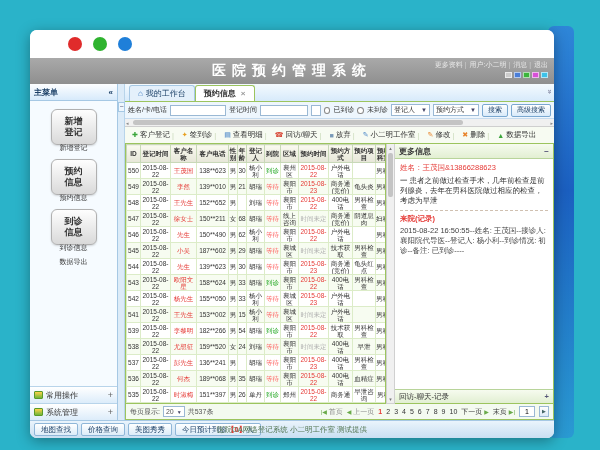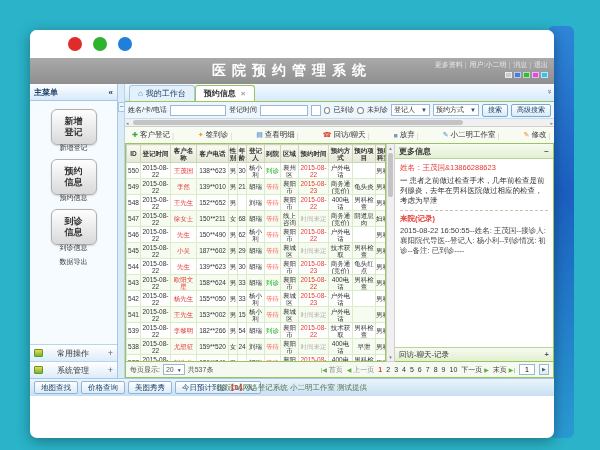--- a/index.html
+++ b/index.html
@@ -15,31 +15,31 @@
   
   .titlebar { height:26px; background:linear-gradient(#a9a9a9,#8f8f8f); position:relative; display:flex; align-items:center; justify-content:center; }
   .titlebar .app-title { color:#fff; font-size:14px; font-weight:bold; letter-spacing:6px; }
   .tb-right { position:absolute; right:6px; top:2px; text-align:right; }
   .tb-links { font-size:7px; color:#e8e8e8; display:flex; gap:3px; justify-content:flex-end; }
   .tb-links span:not(:last-child)::after { content:" |"; color:#cfcfcf; }
   .tb-squares { display:flex; gap:2px; justify-content:flex-end; margin-top:2px; }
   .tb-squares i { width:7px; height:6px; display:inline-block; border:1px solid rgba(255,255,255,.6); }
 
   
-  .main { display:flex; height:294px; background:#d9eaf8; }
+  .main { display:flex; height:336px; background:#d9eaf8; }
 
   
   .sidebar { width:88px; background:#eef6fd; border-right:1px solid #a6c8e4; display:flex; flex-direction:column; }
   .side-title { height:17px; background:linear-gradient(#fdfeff,#d7eafb); border-bottom:1px solid #a6c8e4; font-size:8px; color:#1b3f66; font-weight:bold; display:flex; align-items:center; justify-content:space-between; padding:0 4px; }
   .side-sec { height:16px; background:linear-gradient(#ffffff,#dcecfa); border-bottom:1px solid #b8d4ea; font-size:8px; color:#333; display:flex; align-items:center; gap:3px; padding:0 4px; }
   .sec-ico { width:9px; height:8px; background:linear-gradient(#ffd24a,#6fb63a); border:1px solid #5a9a2a; border-radius:1px; display:inline-block; }
   .side-body { flex:1; background:#f6fbff; display:flex; flex-direction:column; align-items:center; padding-top:8px; gap:6px; overflow:hidden; }
   .qbtn { width:46px; height:36px; border:1px solid #b0b0b0; border-radius:6px; background:linear-gradient(#fefefe,#d9d9d9); font-size:9px; font-weight:bold; color:#333; line-height:11px; text-align:center; padding-top:6px; cursor:pointer; box-shadow:0 1px 2px rgba(0,0,0,.15); }
   .qlabel { font-size:7px; color:#333; margin-top:-2px; }
-  .accordion { height:17px; background:linear-gradient(#ffffff,#dcecfa); border-top:1px solid #b8d4ea; font-size:8px; color:#333; display:flex; align-items:center; gap:14px; padding:0 4px; cursor:pointer; }
+  .accordion { height:17px; background:linear-gradient(#ffffff,#dcecfa); border-top:1px solid #b8d4ea; font-size:8px; color:#333; display:flex; align-items:center; gap:3px; padding:0 4px; cursor:pointer; }
   .accordion .plus { margin-left:auto; color:#666; font-size:9px; }
 
   .splitter { width:7px; background:#dcebf8; border-right:1px solid #b8d4ea; position:relative; }
   .splitter .handle { position:absolute; top:18px; left:0; width:7px; height:10px; background:#eef6fd; border:1px solid #a6c8e4; font-size:7px; line-height:8px; text-align:center; color:#557; }
 
   
   .content { flex:1; min-width:0; display:flex; flex-direction:column; background:#eef6fd; }
 
   .tabbar { height:18px; background:linear-gradient(#f4fafe,#d7eafb); border-bottom:1px solid #9cc45e; display:flex; align-items:flex-end; padding-left:4px; position:relative; }
   .tab { height:16px; font-size:8px; display:flex; align-items:center; gap:3px; padding:0 8px; border:1px solid #a6c8e4; border-bottom:none; border-radius:3px 3px 0 0; color:#1b3f66; background:#e4f0fb; cursor:pointer; }
@@ -54,21 +54,21 @@
   .radio { width:7px; height:7px; border:1px solid #888; border-radius:50%; background:#fff; display:inline-block; }
   .fselect { height:12px; border:1px solid #9ab8d4; background:#fff; font-size:7px; color:#333; display:inline-flex; align-items:center; gap:6px; padding:0 2px; }
   .fselect .arr { font-size:6px; color:#446; }
   .fbtn { height:13px; border:1px solid #7aa8d0; background:linear-gradient(#ffffff,#d8eafa); font-size:7px; color:#1b3f66; padding:0 5px; border-radius:2px; cursor:pointer; }
 
   .hscroll { height:8px; background:#f0f0f0; border-bottom:1px solid #cfcfcf; position:relative; }
   .hscroll .thumb { position:absolute; left:8px; top:1px; width:330px; height:5px; background:#c4c4c4; border-radius:3px; }
   .hscroll .ar { position:absolute; top:0; font-size:5px; color:#888; line-height:8px; }
   .hscroll .ar.l { left:1px; } .hscroll .ar.r { right:1px; }
 
-  .toolbar { height:17px; background:#f7fbf2; border-bottom:1px solid #9cc45e; display:flex; align-items:center; font-size:7.5px; color:#333; padding:0 4px; gap:18px; white-space:nowrap; overflow:hidden; }
+  .toolbar { height:17px; background:#f7fbf2; border-bottom:1px solid #9cc45e; display:flex; align-items:center; font-size:7.5px; color:#333; padding:0 4px; gap:2px; white-space:nowrap; overflow:hidden; }
   .titem { display:inline-flex; align-items:center; gap:2px; padding:0 3px; cursor:pointer; }
   .titem .g { font-size:7px; }
   .tsep { color:#c8d8b8; }
 
   .bodyrow { flex:1; display:flex; min-height:0; }
   .tablewrap { width:261px; border:1px solid #9cc45e; border-top:none; background:#fff; overflow:hidden; }
   table { border-collapse:collapse; table-layout:fixed; width:261px; }
   th { background:linear-gradient(#fafaf0,#e6e6d8); border:1px solid #c8d8b8; font-size:6.5px; color:#333; height:18px; line-height:7px; padding:0; font-weight:bold; }
   td { border:1px solid #dcecc8; font-size:6.5px; line-height:7px; height:16px; text-align:center; padding:0; overflow:hidden; word-break:break-all; color:#333; }
   tr:nth-child(even) td { background:#f7fcf1; }

